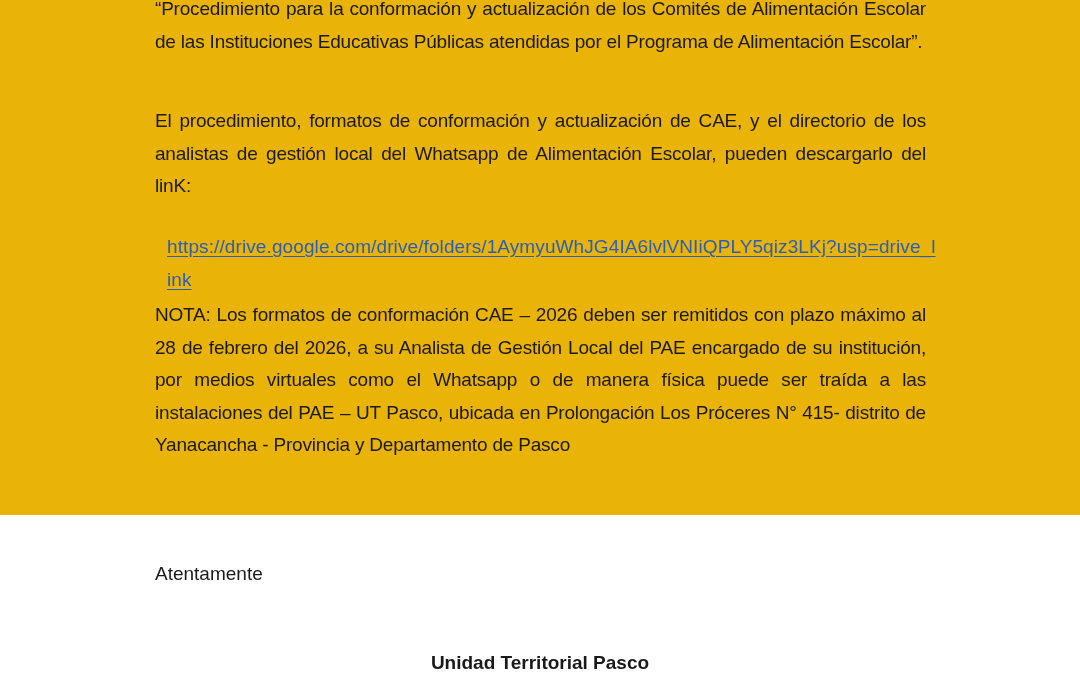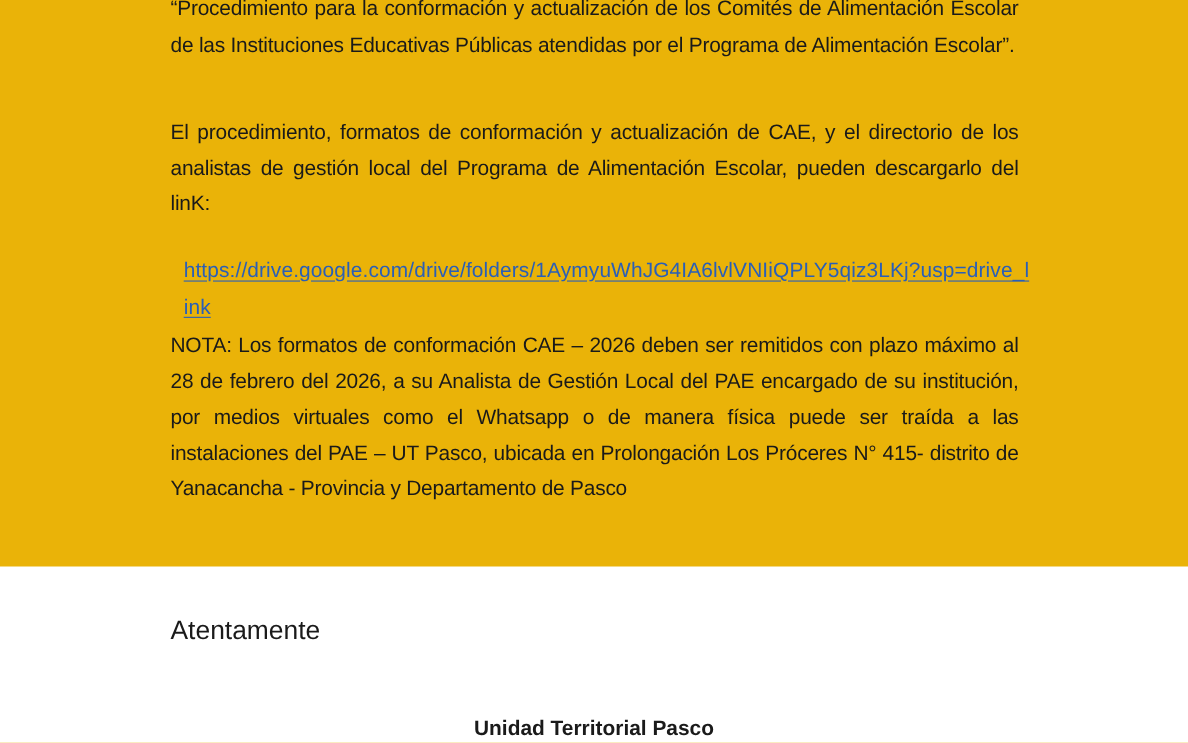--- a/index.html
+++ b/index.html
@@ -40,42 +40,42 @@
       text-decoration: underline;
       text-underline-offset: 3px;
       word-break: break-all;
       letter-spacing: 0.1px;
     }
     .bold { font-weight: normal; }
     .closing {
       position: absolute;
       left: 155px;
       top: 558px;
-      font-size: 24px;
+      font-size: 19px;
       line-height: 32px;
     }
     .signature {
       position: absolute;
       left: 0;
       width: 1080px;
       top: 647px;
       text-align: center;
       font-size: 19px;
       line-height: 32px;
       font-weight: bold;
     }
   </style>
 </head>
 <body>
 
 <div class="page">
 
   <p class="text-block p1" style="margin:0">“Procedimiento para la conformación y actualización de los Comités de Alimentación Escolar de las Instituciones Educativas Públicas atendidas por el Programa de Alimentación Escolar”.</p>
 
-  <p class="text-block p2" style="margin:0">El procedimiento, formatos de conformación y actualización de CAE, y el directorio de los analistas de gestión local del Programa de Alimentación Escolar, pueden descargarlo del linK:</p>
+  <p class="text-block p2" style="margin:0">El procedimiento, formatos de conformación y actualización de CAE, y el directorio de los analistas de gestión local del Whatsapp de Alimentación Escolar, pueden descargarlo del linK:</p>
 
   <p class="text-block p3" style="margin:12px; text-align:left;">
     <a class="link">https://drive.google.com/drive/folders/1AymyuWhJG4IA6lvlVNIiQPLY5qiz3LKj?usp=drive_link</a>
   </p>
 
   <p class="text-block p4" style="margin:0"><span class="bold">NOTA</span><span>: Los formatos de conformación CAE – 2026 deben ser remitidos con plazo máximo al 28 de febrero del 2026, a su Analista de Gestión Local del PAE encargado de su institución, por medios virtuales como el Whatsapp o de manera física puede ser traída a las instalaciones del PAE – UT Pasco, ubicada en Prolongación Los Próceres N° 415- distrito de Yanacancha - Provincia y Departamento de Pasco</span></p>
 
   <div class="closing">Atentamente</div>
 
   <div class="signature">Unidad Territorial Pasco</div>

